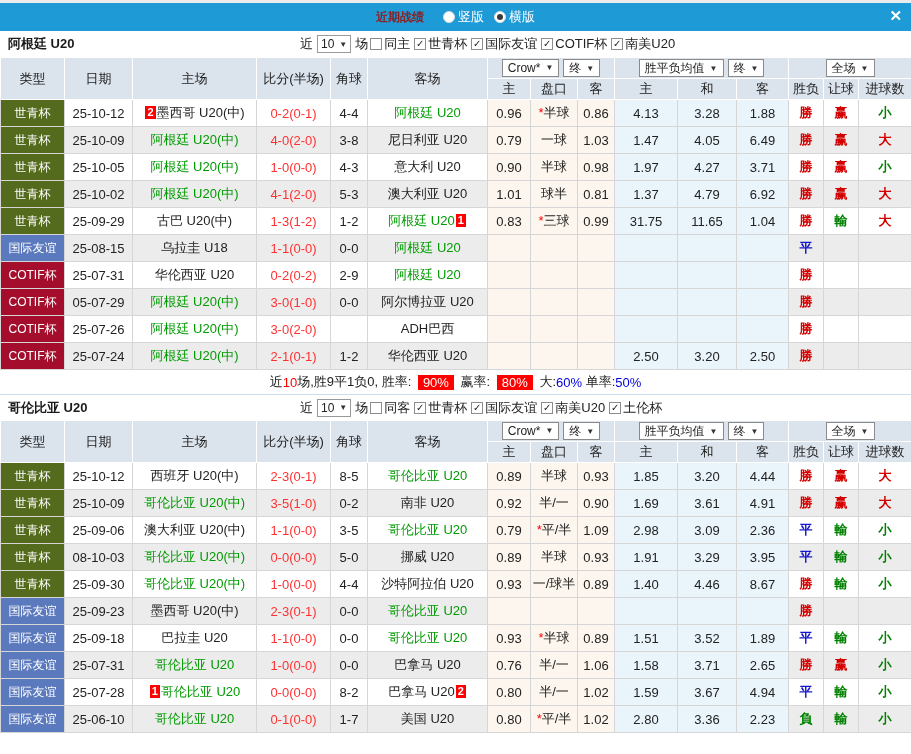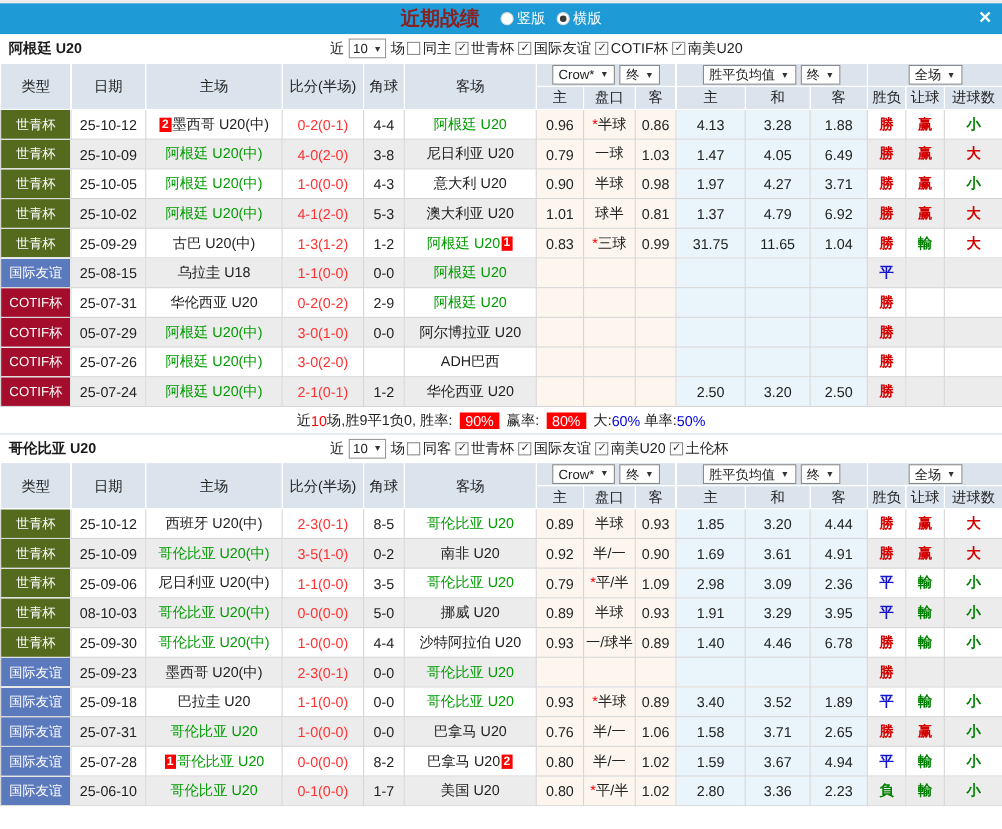--- a/index.html
+++ b/index.html
@@ -1,19 +1,19 @@
 <!DOCTYPE html>
 <html style="--accent_blue: #1e9ad6; --title_red: #8b2121; --team_green: #009b00; --score_red: #ff3131; --card_red: #ff0000; --odds_bg: #fcf6ee; --avg_bg: #e9f4fb;"><head>
 <meta charset="utf-8">
 <style>
   *{box-sizing:border-box;}
   body{margin:0;width:911px;background:#fff;font-family:"Liberation Sans",sans-serif;color:#222;}
   .topstrip{height:3px;background:#ececec;}
   .topbar{height:28px;background:var(--accent_blue);display:flex;align-items:center;justify-content:center;position:relative;}
-  .bar-title{color:var(--title_red);font-weight:bold;font-size:18px;margin-right:19px;}
+  .bar-title{color:var(--title_red);font-weight:bold;font-size:12px;margin-right:19px;}
   .radio-group{display:inline-flex;align-items:center;gap:10px;}
   .radio{display:inline-flex;align-items:center;gap:3px;cursor:pointer;}
   .rb{width:12px;height:12px;border-radius:50%;background:#fff;border:1px solid #ddd;display:inline-block;}
   .rb.checked::after{content:'';display:block;width:6px;height:6px;border-radius:50%;background:#3a3a3a;margin:2px auto;}
   .rlabel{color:#fff;font-size:13px;}
   .close{position:absolute;right:9px;top:4px;color:#fff;font-size:15px;font-weight:bold;cursor:pointer;}
   .filterbar{height:26px;display:flex;align-items:center;font-size:13px;background:#fff;}
   .section-2 .filterbar{border-top:1px solid #cfdcea;}
   .team{margin-left:8px;width:292px;font-weight:bold;font-size:13px;color:#1a1a1a;}
   .filters{display:flex;align-items:center;}
@@ -450,21 +450,21 @@
           <td class="avg">1.69</td>
           <td class="avg">3.61</td>
           <td class="avg">4.91</td>
           <td class="plain res" style="color: rgb(212, 0, 0);">勝</td>
           <td class="plain res" style="color: rgb(212, 0, 0);">赢</td>
           <td class="plain res" style="color: rgb(212, 0, 0);">大</td>
         </tr>
         <tr class="odd">
           <td class="type-cell" style="background: rgb(84, 107, 30);">世青杯</td>
           <td class="plain">25-09-06</td>
-          <td class="plain"><span>尼日利亚 U20(中)</span></td>
+          <td class="plain"><span>澳大利亚 U20(中)</span></td>
           <td class="plain score">1-1(0-0)</td>
           <td class="plain">3-5</td>
           <td class="plain"><span class="tgreen">哥伦比亚 U20</span></td>
           <td class="odds">0.79</td>
           <td class="odds"><span class="star">*</span><span>平/半</span></td>
           <td class="odds">1.09</td>
           <td class="avg">2.98</td>
           <td class="avg">3.09</td>
           <td class="avg">2.36</td>
           <td class="plain res" style="color: rgb(20, 20, 204);">平</td>
@@ -493,21 +493,21 @@
           <td class="plain">25-09-30</td>
           <td class="plain"><span class="tgreen">哥伦比亚 U20(中)</span></td>
           <td class="plain score">1-0(0-0)</td>
           <td class="plain">4-4</td>
           <td class="plain"><span>沙特阿拉伯 U20</span></td>
           <td class="odds">0.93</td>
           <td class="odds">一/球半</td>
           <td class="odds">0.89</td>
           <td class="avg">1.40</td>
           <td class="avg">4.46</td>
-          <td class="avg">6.78</td>
+          <td class="avg">8.67</td>
           <td class="plain res" style="color: rgb(212, 0, 0);">勝</td>
           <td class="plain res" style="color: rgb(0, 128, 0);">輸</td>
           <td class="plain res" style="color: rgb(0, 128, 0);">小</td>
         </tr>
         <tr class="even">
           <td class="type-cell" style="background: rgb(91, 121, 189);">国际友谊</td>
           <td class="plain">25-09-23</td>
           <td class="plain"><span>墨西哥 U20(中)</span></td>
           <td class="plain score">2-3(0-1)</td>
           <td class="plain">0-0</td>
@@ -525,21 +525,21 @@
         <tr class="odd">
           <td class="type-cell" style="background: rgb(91, 121, 189);">国际友谊</td>
           <td class="plain">25-09-18</td>
           <td class="plain"><span>巴拉圭 U20</span></td>
           <td class="plain score">1-1(0-0)</td>
           <td class="plain">0-0</td>
           <td class="plain"><span class="tgreen">哥伦比亚 U20</span></td>
           <td class="odds">0.93</td>
           <td class="odds"><span class="star">*</span><span>半球</span></td>
           <td class="odds">0.89</td>
-          <td class="avg">3.40</td>
+          <td class="avg">1.51</td>
           <td class="avg">3.52</td>
           <td class="avg">1.89</td>
           <td class="plain res" style="color: rgb(20, 20, 204);">平</td>
           <td class="plain res" style="color: rgb(0, 128, 0);">輸</td>
           <td class="plain res" style="color: rgb(0, 128, 0);">小</td>
         </tr>
         <tr class="even">
           <td class="type-cell" style="background: rgb(91, 121, 189);">国际友谊</td>
           <td class="plain">25-07-31</td>
           <td class="plain"><span class="tgreen">哥伦比亚 U20</span></td>

